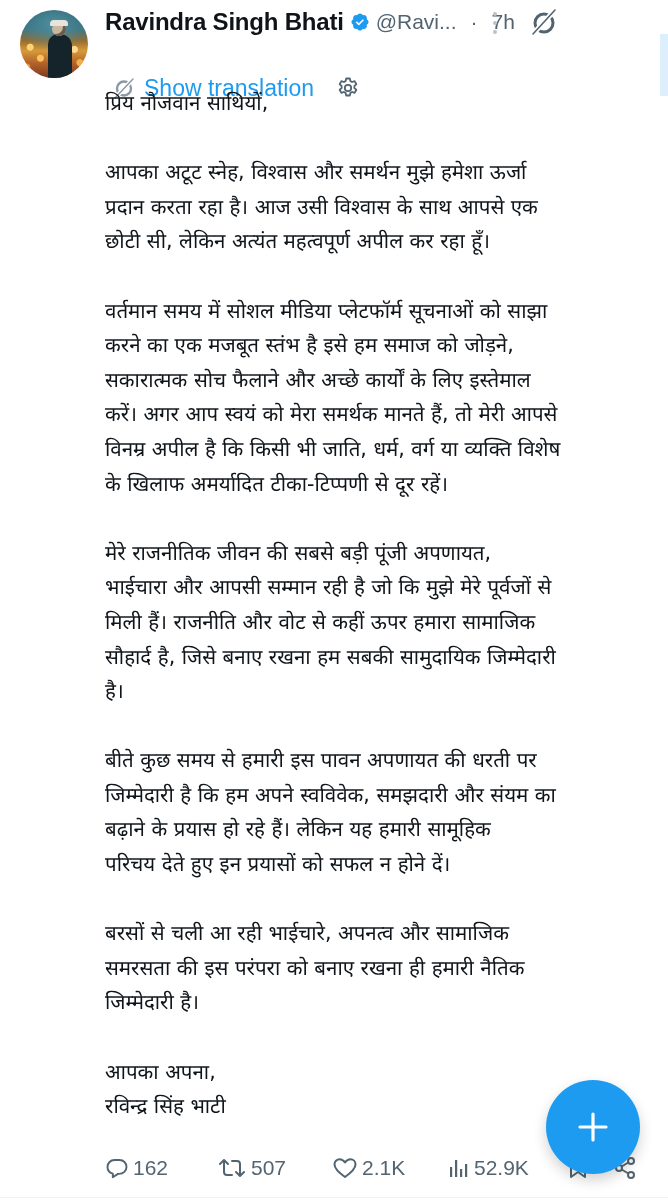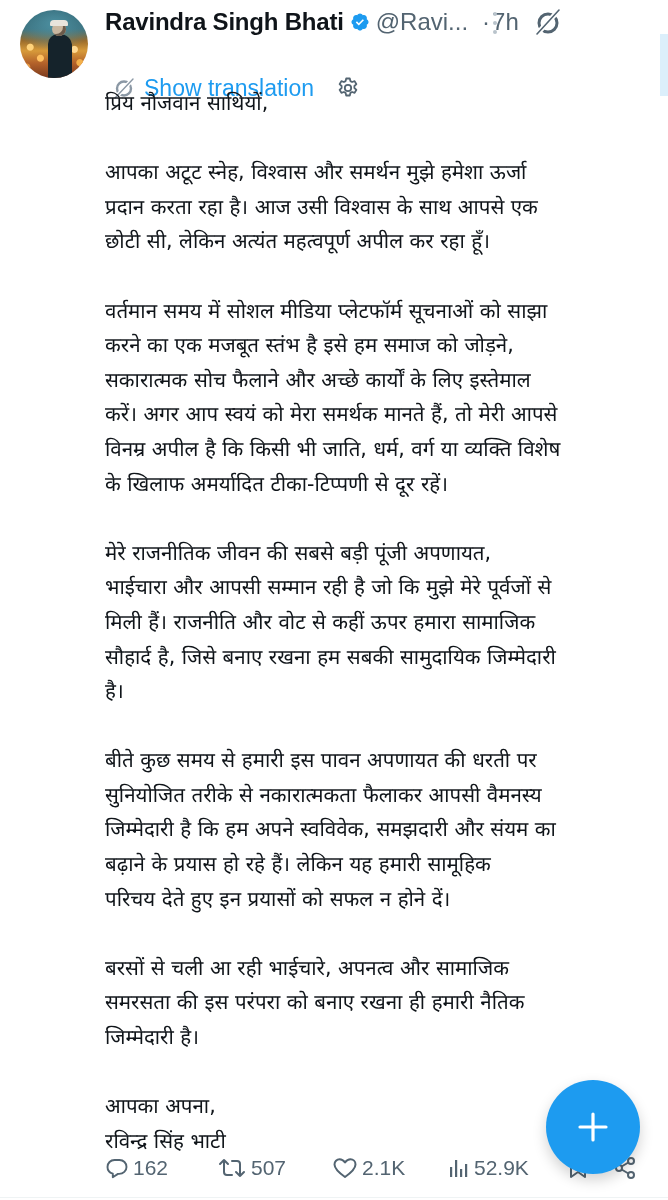--- a/index.html
+++ b/index.html
@@ -53,25 +53,25 @@
     position: absolute; left: 105px; top: 2px; right: 0; height: 40px;
     display: flex; align-items: center; white-space: nowrap;
   }
   .name {
     font-family: "Liberation Sans", sans-serif;
     font-weight: 700; font-size: 24px; color: #0f1419; letter-spacing: -0.2px;
   }
   .verified { margin-left: 6px; width: 20px; height: 20px; display: inline-flex; }
   .handle, .dot, .time {
     font-family: "Liberation Sans", sans-serif;
-    font-size: 24px; color: #536471;
+    font-size: 21px; color: #536471;
   }
   .handle { margin-left: 6px; }
   .dot { margin-left: 14px; }
-  .time { margin-left: 2px; text-align: right; }
+  .time { margin-left: 14px; text-align: right; }
   .grok-icon { margin-left: 14px; width: 30px; height: 30px; display: inline-flex; }
   .more-icon {
     position: absolute; left: 492px; top: 12px;
     width: 6px; height: 22px; display: flex; flex-direction: column;
     justify-content: space-between; align-items: center;
   }
   .more-icon span { width: 4px; height: 4px; border-radius: 50%; background: #b9c3cb; }
 
   .right-strip {
     position: absolute; left: 660px; top: 34px; width: 8px; height: 62px;
@@ -212,21 +212,20 @@
     </p>
     <p>
       <span class="line">मेरे राजनीतिक जीवन की सबसे बड़ी पूंजी अपणायत,</span>
       <span class="line">भाईचारा और आपसी सम्मान रही है जो कि मुझे मेरे पूर्वजों से</span>
       <span class="line">मिली हैं। राजनीति और वोट से कहीं ऊपर हमारा सामाजिक</span>
       <span class="line">सौहार्द है, जिसे बनाए रखना हम सबकी सामुदायिक जिम्मेदारी</span>
       <span class="line">है।</span>
     </p>
     <p>
       <span class="line">बीते कुछ समय से हमारी इस पावन अपणायत की धरती पर</span>
-      <span class="line">सुनियोजित तरीके से नकारात्मकता फैलाकर आपसी वैमनस्य</span>
       <span class="line">जिम्मेदारी है कि हम अपने स्वविवेक, समझदारी और संयम का</span>
       <span class="line">बढ़ाने के प्रयास हो रहे हैं। लेकिन यह हमारी सामूहिक</span>
       <span class="line">परिचय देते हुए इन प्रयासों को सफल न होने दें।</span>
     </p>
     <p>
       <span class="line">बरसों से चली आ रही भाईचारे, अपनत्व और सामाजिक</span>
       <span class="line">समरसता की इस परंपरा को बनाए रखना ही हमारी नैतिक</span>
       <span class="line">जिम्मेदारी है।</span>
     </p>
     <p class="tight">

